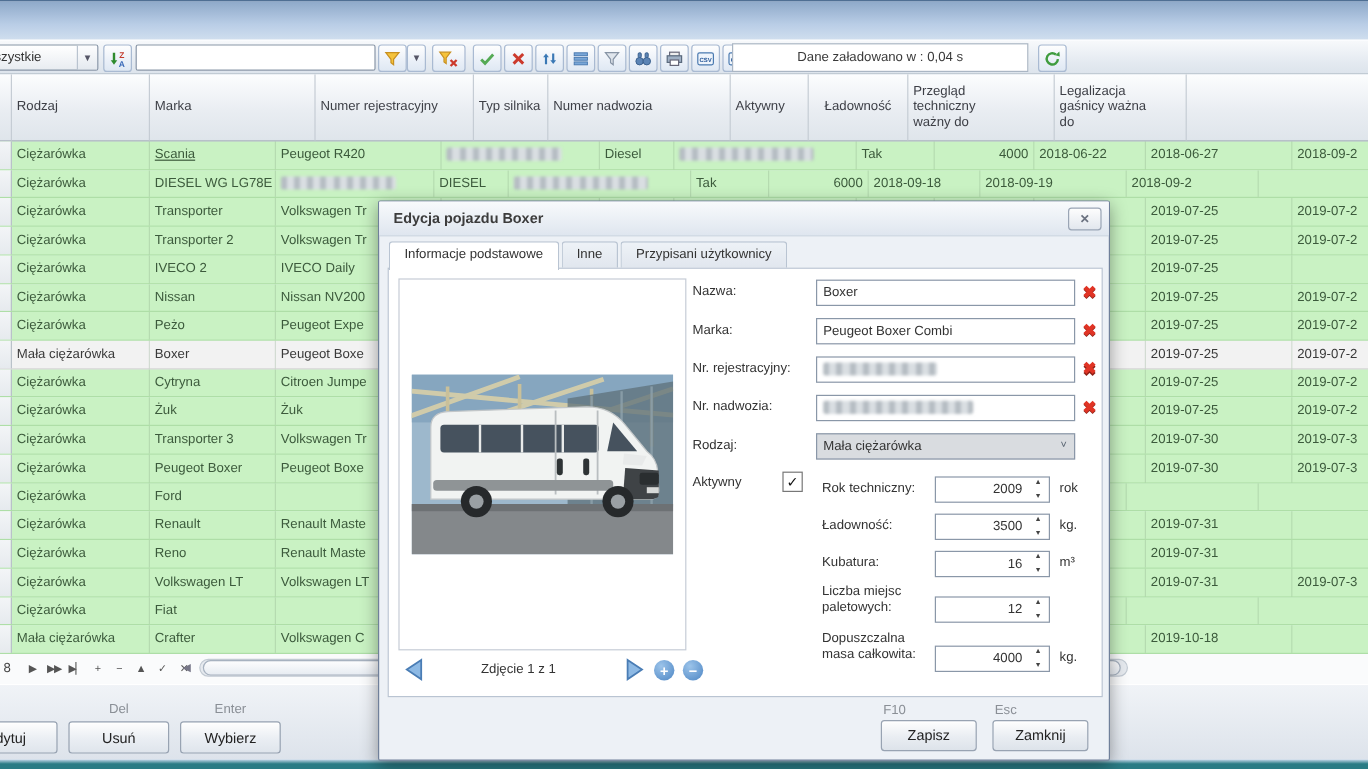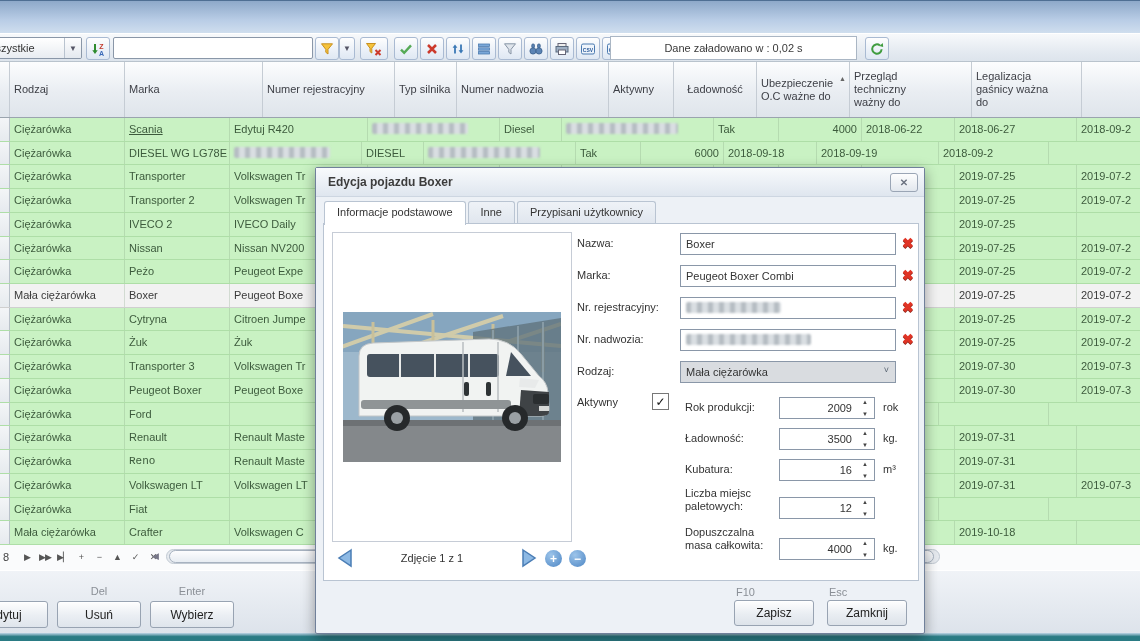--- a/index.html
+++ b/index.html
@@ -201,53 +201,51 @@
             <text x="8" y="10.6" font-size="5" fill="#2a5a9a" text-anchor="middle" font-weight="bold">CSV</text>
           </svg>
         </div>
         <div class="iconbtn" style="left: 602px;">
           <svg width="16" height="16" viewBox="0 0 16 16">
             <rect x="1.5" y="3" width="13" height="10" rx="1.5" fill="#eef4fb" stroke="#4a7ab0"></rect>
             <text x="8" y="10.6" font-size="5" fill="#2a5a9a" text-anchor="middle" font-weight="bold">CSV</text>
           </svg>
         </div>
       </div>
-    <div class="tb" id="tb-status">Dane załadowano w : 0,02 s</div>
+    <div class="tb" id="tb-status">Dane załadowano w : 0,04 s</div>
     <div class="iconbtn" style="left:865px">
       <svg width="16" height="16" viewBox="0 0 16 16">
         <path d="M12.6 8.3a4.7 4.7 0 1 1-1.7-3.9" stroke="#3f9c3f" stroke-width="2" fill="none"></path>
         <path d="M13.8 2l.4 4-3.8-1z" fill="#3f9c3f"></path>
       </svg>
     </div>
   </div>
 
   <div id="grid-header">
       <div class="hcell" style="width: 10px;"><span></span></div>
       <div class="hcell" style="width: 115px;"><span>Rodzaj</span></div>
       <div class="hcell" style="width: 138px;"><span>Marka</span></div>
       <div class="hcell" style="width: 132px;"><span>Numer rejestracyjny</span></div>
       <div class="hcell" style="width: 62px;"><span>Typ silnika</span></div>
       <div class="hcell" style="width: 152px;"><span>Numer nadwozia</span></div>
       <div class="hcell" style="width: 65px;"><span>Aktywny</span></div>
       <div class="hcell" style="width: 83px; justify-content: center;"><span>Ładowność</span></div>
-      <div class="hcell" style="width: 93px;"><span>Ubezpieczenie
-O.C ważne do</span><span class="sortmark">▲</span></div>
       <div class="hcell" style="width: 122px;"><span>Przegląd
 techniczny
 ważny do</span></div>
       <div class="hcell" style="width: 110px;"><span>Legalizacja
 gaśnicy ważna
 do</span></div>
     </div>
   <div id="grid-body">
       <div class="trow">
         <div class="tcell ind" style="width: 10px;"></div>
         <div class="tcell" style="width: 115px;">Ciężarówka</div>
         <div class="tcell" style="width: 105px; text-decoration: underline;">Scania</div>
-        <div class="tcell" style="width: 138px;">Edytuj R420</div>
+        <div class="tcell" style="width: 138px;">Peugeot R420</div>
         <div class="tcell" style="width: 132px;"><span class="redact"></span></div>
         <div class="tcell" style="width: 62px;">Diesel</div>
         <div class="tcell" style="width: 152px;"><span class="redact"></span></div>
         <div class="tcell" style="width: 65px;">Tak</div>
         <div class="tcell num" style="width: 83px;">4000</div>
         <div class="tcell" style="width: 93px;">2018-06-22</div>
         <div class="tcell" style="width: 122px;">2018-06-27</div>
         <div class="tcell" style="width: 110px;">2018-09-2</div>
       </div>
       <div class="trow">
@@ -426,21 +424,21 @@
         <div class="tcell" style="width: 152px;"></div>
         <div class="tcell" style="width: 65px;"></div>
         <div class="tcell num" style="width: 83px;"></div>
         <div class="tcell" style="width: 93px;"></div>
         <div class="tcell" style="width: 122px;">2019-07-31</div>
         <div class="tcell" style="width: 110px;"></div>
       </div>
       <div class="trow">
         <div class="tcell ind" style="width: 10px;"></div>
         <div class="tcell" style="width: 115px;">Ciężarówka</div>
-        <div class="tcell" style="width: 105px; font-family: Liberation Mono, monospace;">Reno</div>
+        <div class="tcell" style="width: 105px;">Reno</div>
         <div class="tcell" style="width: 138px;">Renault Maste</div>
         <div class="tcell" style="width: 132px;"></div>
         <div class="tcell" style="width: 62px;"></div>
         <div class="tcell" style="width: 152px;"></div>
         <div class="tcell" style="width: 65px;"></div>
         <div class="tcell num" style="width: 83px;"></div>
         <div class="tcell" style="width: 93px;"></div>
         <div class="tcell" style="width: 122px;">2019-07-31</div>
         <div class="tcell" style="width: 110px;"></div>
       </div>
@@ -612,21 +610,21 @@
             </div>
             <div class="frow">
               <div class="flabel">Rodzaj:</div>
               <div class="finput fcombo">Mała ciężarówka<span class="chev">˅</span></div>
             </div>
           </div>
         <span id="aktywny-label">Aktywny</span>
         <div id="aktywny-cb">✓</div>
         <div id="form-numbers">
             <div class="nrow" style="top: 173px; height: 22px;">
-              <div class="nlabel" style="top: 4px;">Rok produkcji:</div>
+              <div class="nlabel" style="top: 4px;">Rok techniczny:</div>
               <div class="ninput" style="top: 0px;">
                 <span class="nval">2009</span>
                 <span class="spin">
                   <i>▲</i>
                   <i>▼</i>
                 </span>
               </div>
               <span class="nunit" style="top: 4px;">rok</span>
             </div>
             <div class="nrow" style="top: 204px; height: 22px;">

